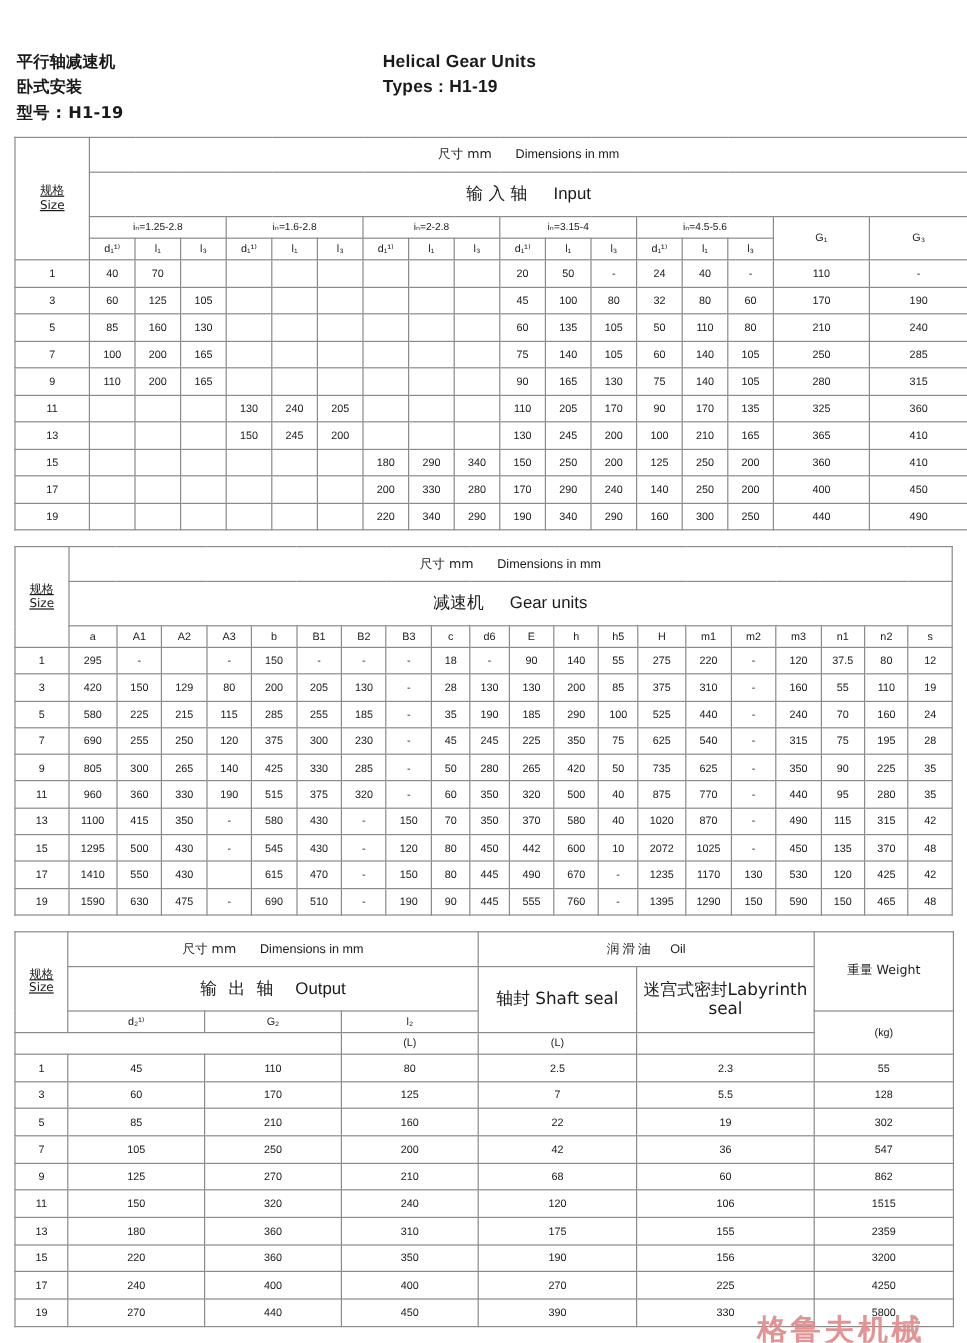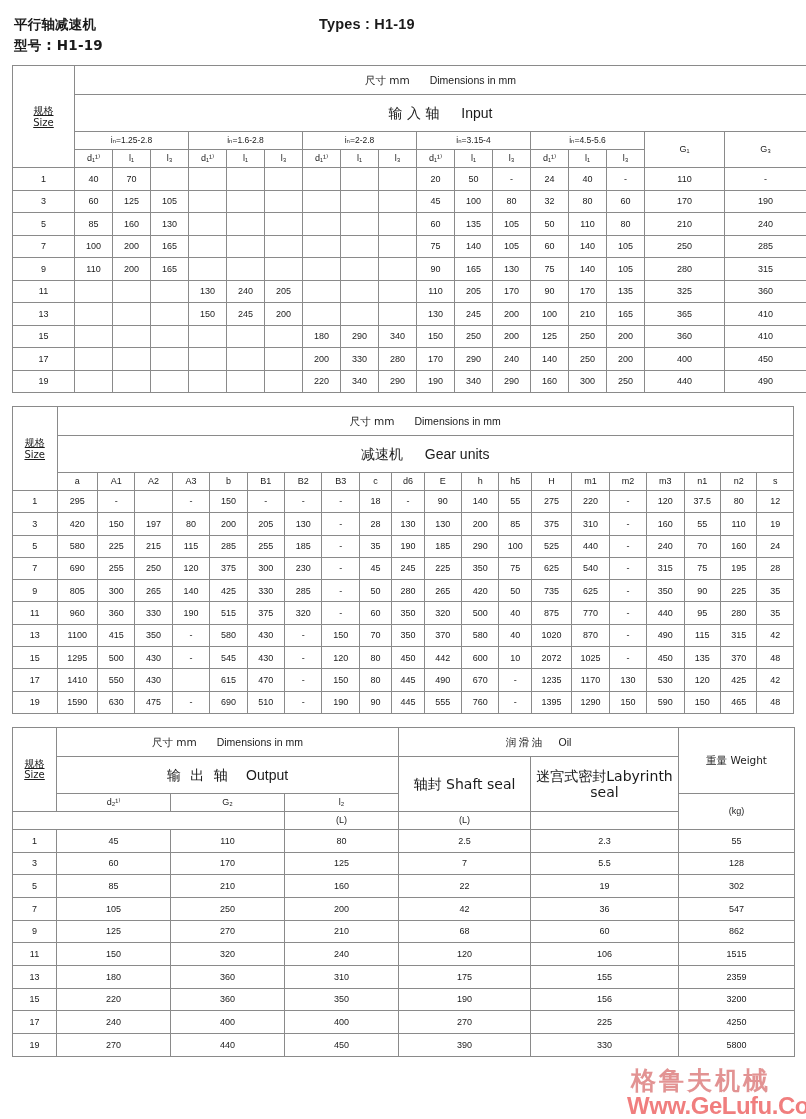--- a/index.html
+++ b/index.html
@@ -11,20 +11,21 @@
     position:relative;
     overflow:hidden;
   }
   .page{position:relative;width:806px;height:1119px;}
 
   
   .doc-header{
     display:flex;
     padding:14px 0 0 14px;
     box-sizing:border-box;
+    margin-top:28px;
   }
   .hdr-col{font-weight:bold;letter-spacing:.2px;}
   .hdr-cn{width:305px;}
   .hdr-en{width:420px;}
   .hdr-line{font-size:14.5px;line-height:21px;white-space:nowrap;}
   .hdr-cn .hdr-line{font-size:13.5px;}
 
   
   .tbl-wrap{margin:0 12px;}
   table.spec{
@@ -88,23 +89,25 @@
   }
 </style>
 </head>
 <body>
 
 <div class="page">
 
   <div class="doc-header">
     <div class="hdr-col hdr-cn cn">
       <div class="hdr-line">平行轴减速机</div>
+      <div class="hdr-line">卧式安装</div>
       <div class="hdr-line">型号 : H1-19</div>
     </div>
     <div class="hdr-col hdr-en">
+      <div class="hdr-line">Helical Gear Units</div>
       <div class="hdr-line">Types : H1-19</div>
     </div>
   </div>
 
   <div class="tbl-wrap">
   <table class="spec t1">
     <colgroup>
       <col style="width:62px">
       <col style="width:38px">
           <col style="width:38px">
@@ -463,21 +466,21 @@
             <td>-</td>
             <td>120</td>
             <td>37.5</td>
             <td>80</td>
             <td>12</td>
           </tr>
           <tr class="datarow">
             <td>3</td>
             <td>420</td>
             <td>150</td>
-            <td>197</td>
+            <td>129</td>
             <td>80</td>
             <td>200</td>
             <td>205</td>
             <td>130</td>
             <td>-</td>
             <td>28</td>
             <td>130</td>
             <td>130</td>
             <td>200</td>
             <td>85</td>

